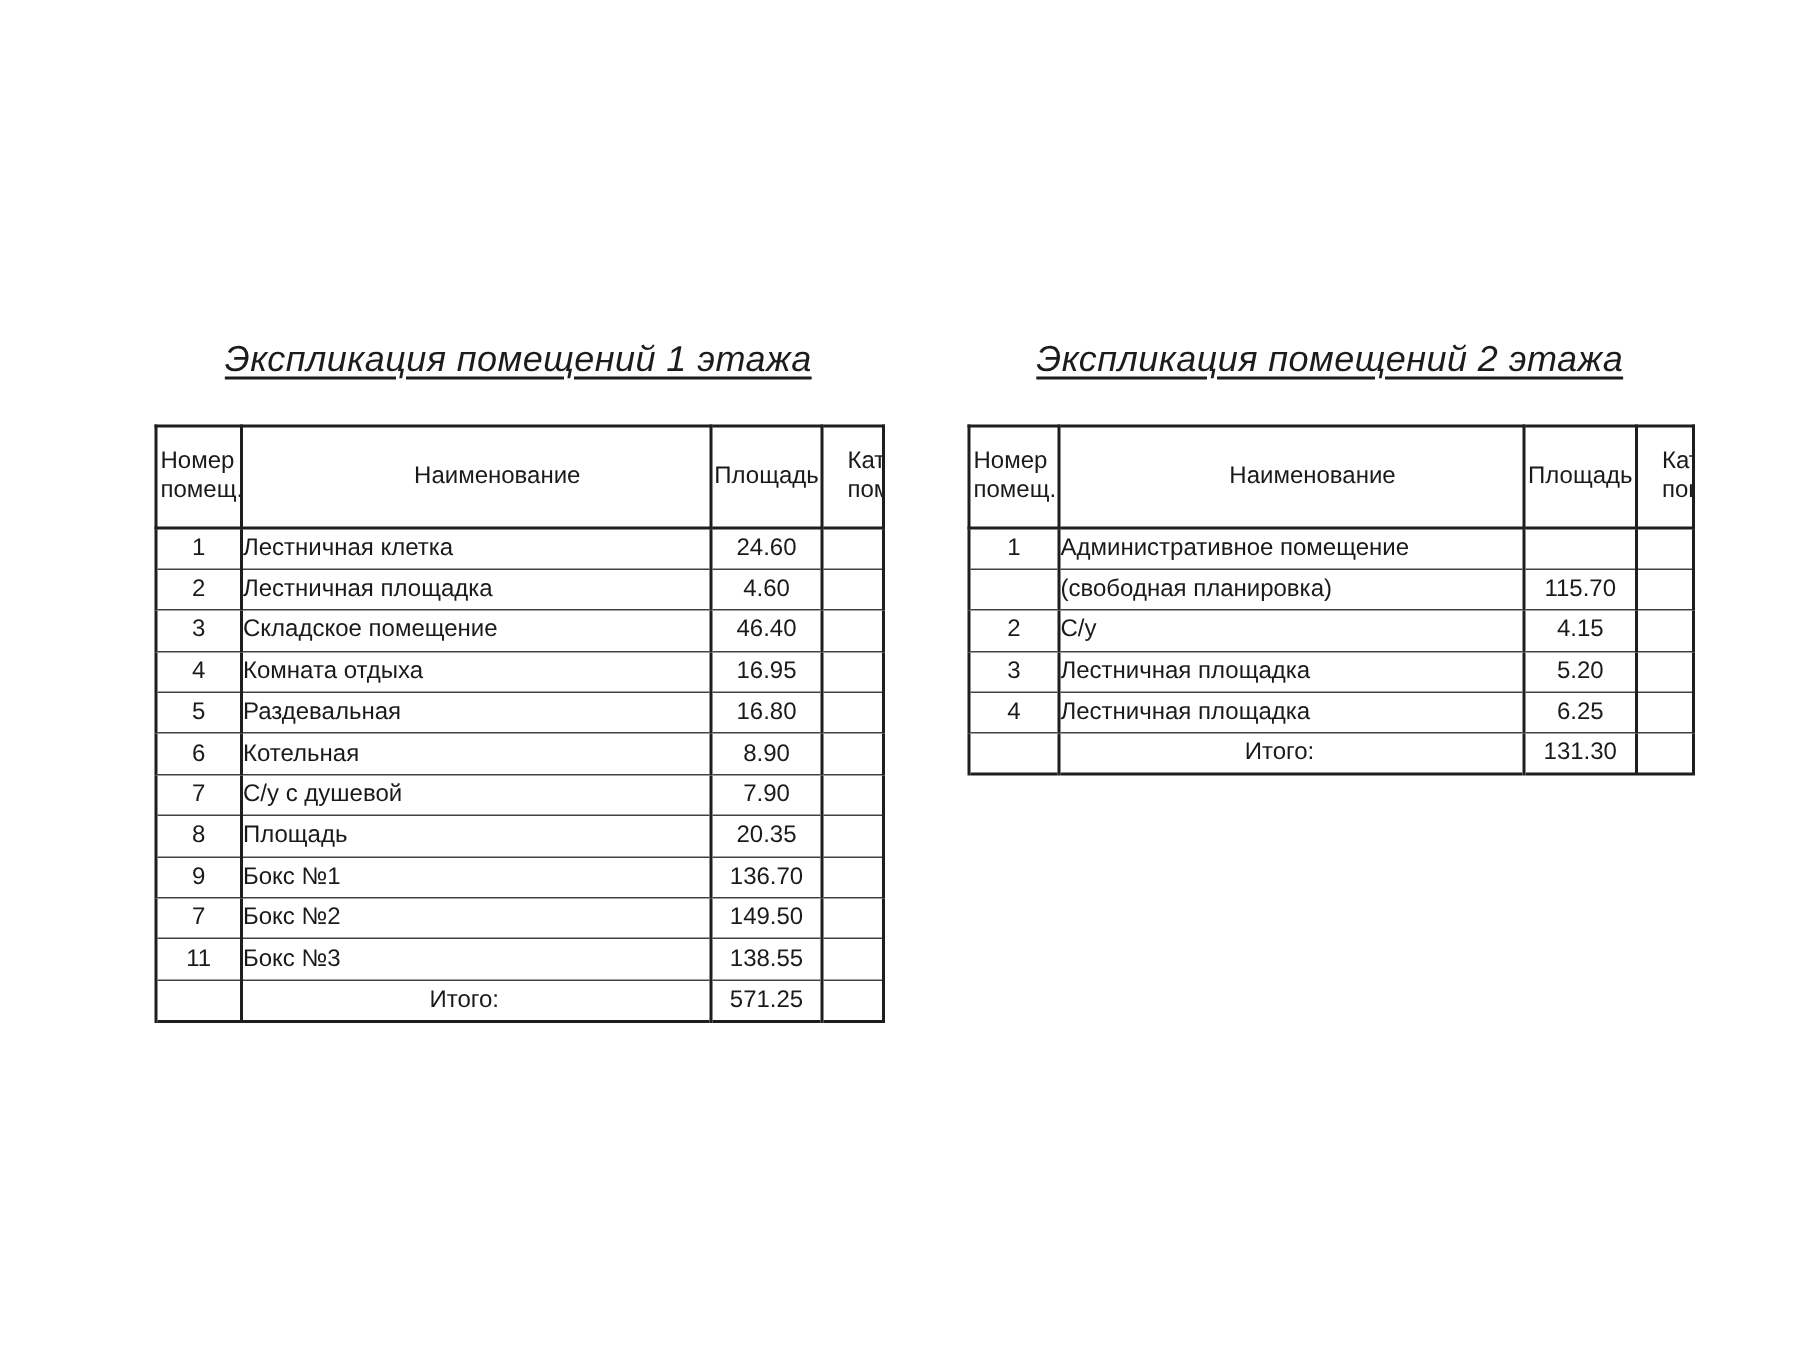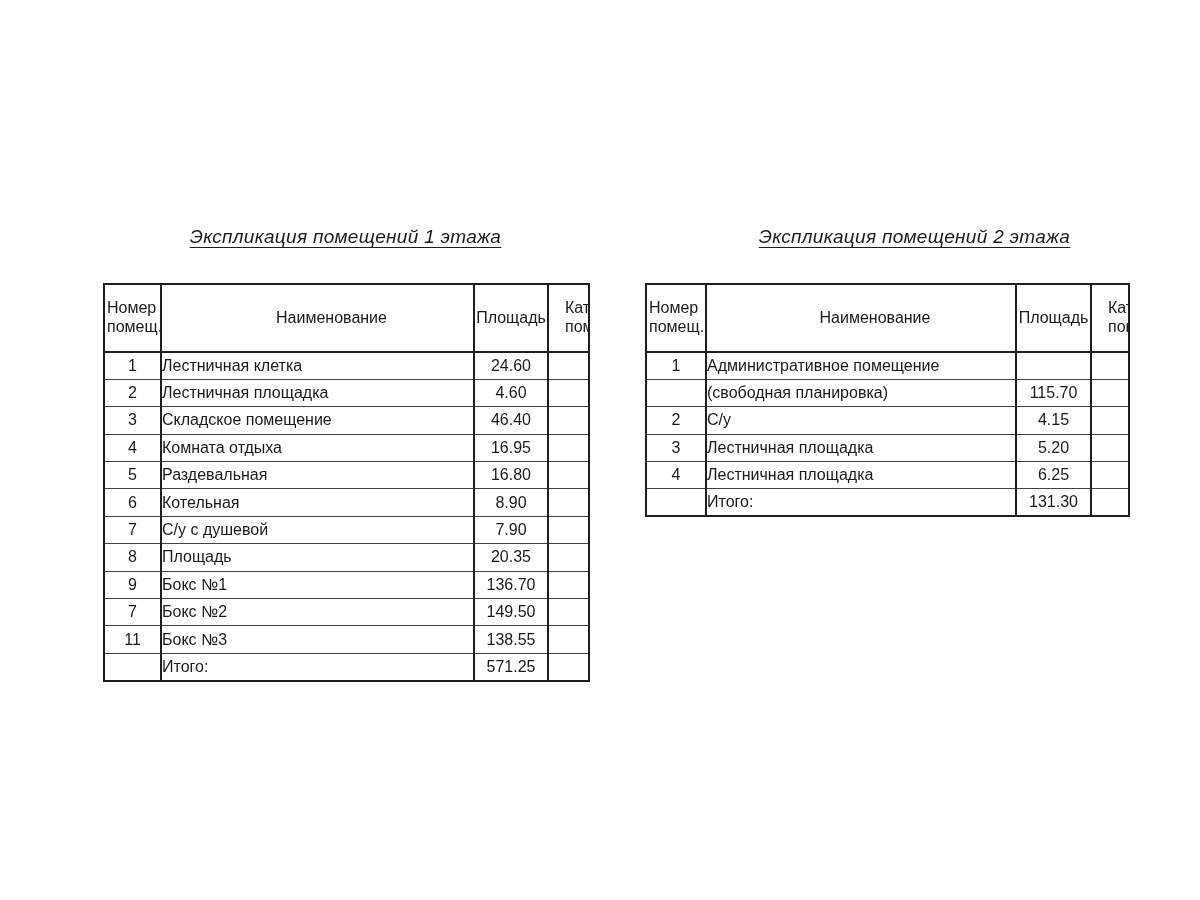--- a/index.html
+++ b/index.html
@@ -10,30 +10,30 @@
     color: #1a1a1a;
   }
   .sheet {
     position: relative;
     width: 1200px; height: 900px;
     background: #ffffff;
     overflow: hidden;
   }
   .sheet-title {
     position: absolute;
-    font-size: 19px;
+    font-size: 24px;
     font-style: italic;
     text-decoration: underline;
     text-underline-offset: 4px;
     text-align: center;
     color: #1c1c1c;
     letter-spacing: 0.3px;
   }
   .title-1 { left: 103px; top: 226px; width: 485px; }
-  .title-2 { left: 673px; top: 226px; width: 483px; }
+  .title-2 { left: 645px; top: 226px; width: 483px; }
 
   table.expl-table {
     position: absolute;
     border-collapse: collapse;
     table-layout: fixed;
     background: #ffffff;
     border: 2px solid #1e1e1e;
   }
   .table-1 { left: 103px; top: 283px; width: 485px; }
   .table-2 { left: 645px; top: 283px; width: 483px; }
@@ -58,21 +58,21 @@
 
   .header-number { text-align: left; padding-left: 2px; line-height: 1.18; font-size: 15.5px; }
   .header-name   { text-align: center; padding-left: 28px; }
   .header-area   { text-align: center; padding: 0 1px; }
   .header-cat    { text-align: left; padding-left: 16px; line-height: 1.18; font-size: 15.5px; }
 
   .col-num  { text-align: center; }
   .col-name { text-align: left; }
   .col-area { text-align: center; }
   .col-cat  { }
-  .total-label { text-align: left; padding-right: 16px; padding-left: 0; }
+  .total-label { text-align: center; padding-right: 16px; padding-left: 0; }
 </style>
 </head>
 <body>
 
 <div class="sheet">
 
   <div class="sheet-title title-1">Экспликация помещений 1 этажа</div>
   <div class="sheet-title title-2">Экспликация помещений 2 этажа</div>
 
   <table class="expl-table table-1">

